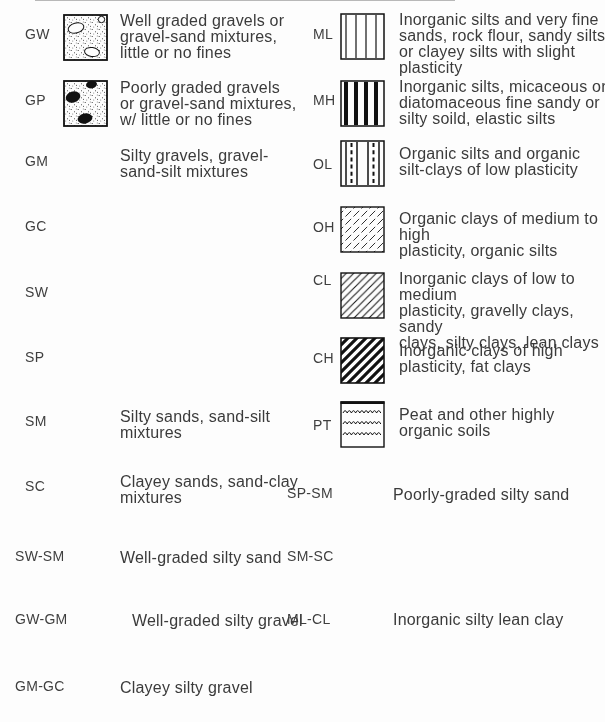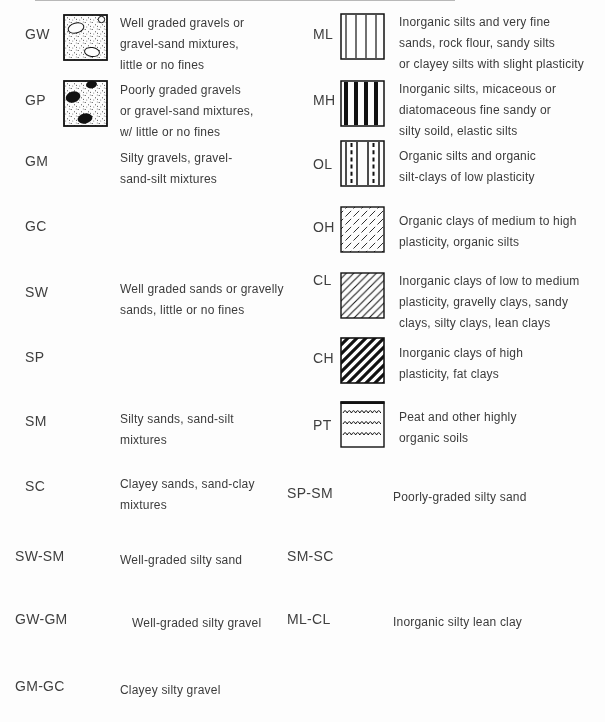--- a/index.html
+++ b/index.html
@@ -5,21 +5,21 @@
   html,body{margin:0;padding:0;background:#fff;}
   #page{
     position:relative;width:605px;height:722px;background:#fdfdfd;
     font-family:"Liberation Sans", sans-serif;color:#3b3b3b;overflow:hidden;
   }
   .code{
     position:absolute;font-size:14px;letter-spacing:.3px;color:#3f3f3f;
     white-space:nowrap;
   }
   .desc{
-    position:absolute;font-size:12px;line-height:21px;color:#3b3b3b;
+    position:absolute;font-size:16px;line-height:16px;color:#3b3b3b;
     white-space:pre-line;width:212px;letter-spacing:.2px;
   }
   .swatch{position:absolute;width:45px;height:47px;}
   .swatch svg{display:block;width:45px;height:47px;}
   .artifact{position:absolute;background:#b8b8b8;}
 </style>
 </head>
 <body>
 
 <div id="page">
@@ -73,22 +73,20 @@
 or gravel-sand mixtures,
 w/ little or no fines</div>
 
   <span class="code" style="left:25px;top:153px">GM</span>
   <div class="desc" style="left:120px;top:148px">Silty gravels, gravel-
 sand-silt mixtures</div>
 
   <span class="code" style="left:25px;top:218px">GC</span>
 
   <span class="code" style="left:25px;top:284px">SW</span>
-  <div class="desc" style="left:120px;top:279px">Well graded sands or gravelly
-sands, little or no fines</div>
 
   <span class="code" style="left:25px;top:349px">SP</span>
 
   <span class="code" style="left:25px;top:413px">SM</span>
   <div class="desc" style="left:120px;top:409px">Silty sands, sand-silt
 mixtures</div>
 
   <span class="code" style="left:25px;top:478px">SC</span>
   <div class="desc" style="left:120px;top:474px">Clayey sands, sand-clay
 mixtures</div>

